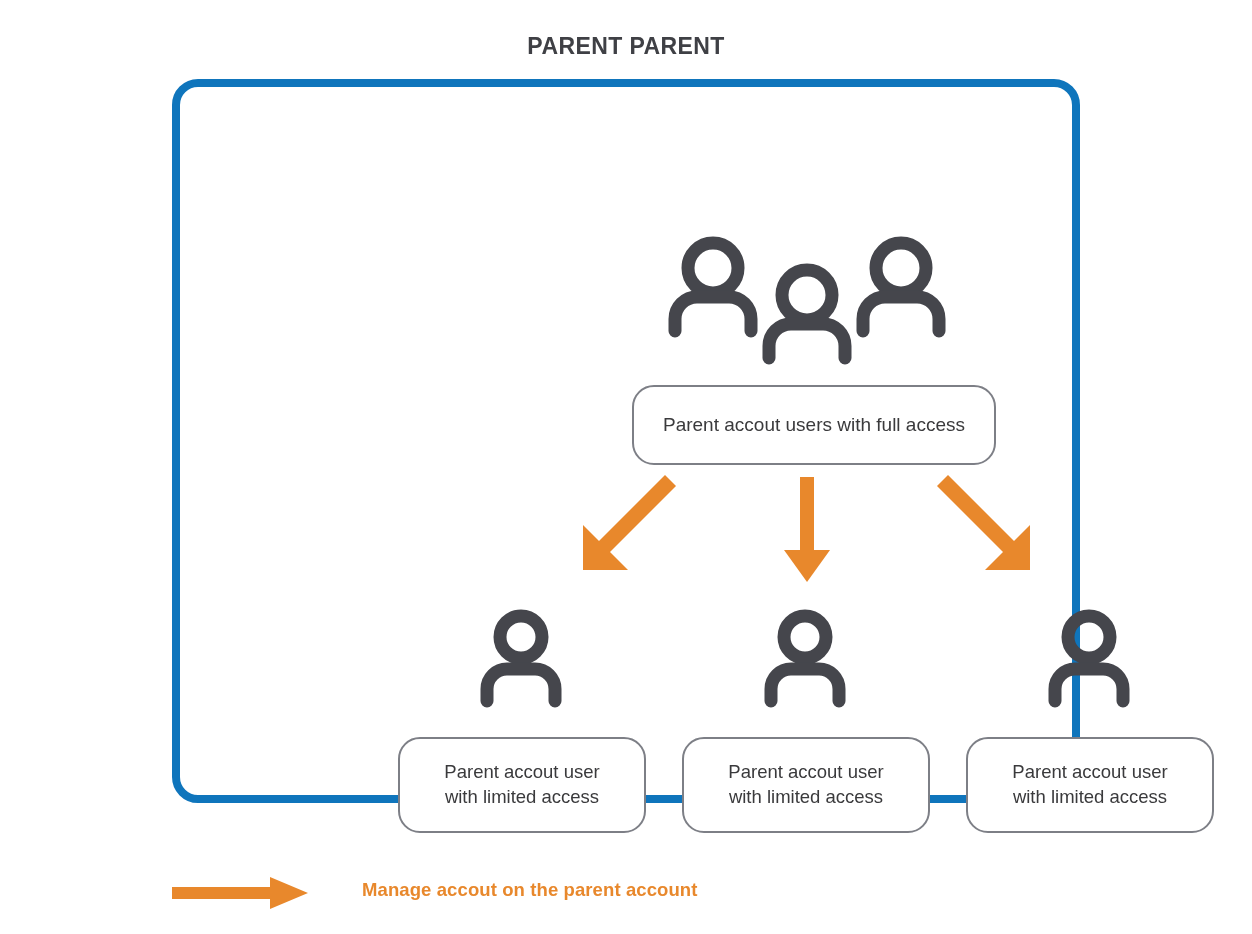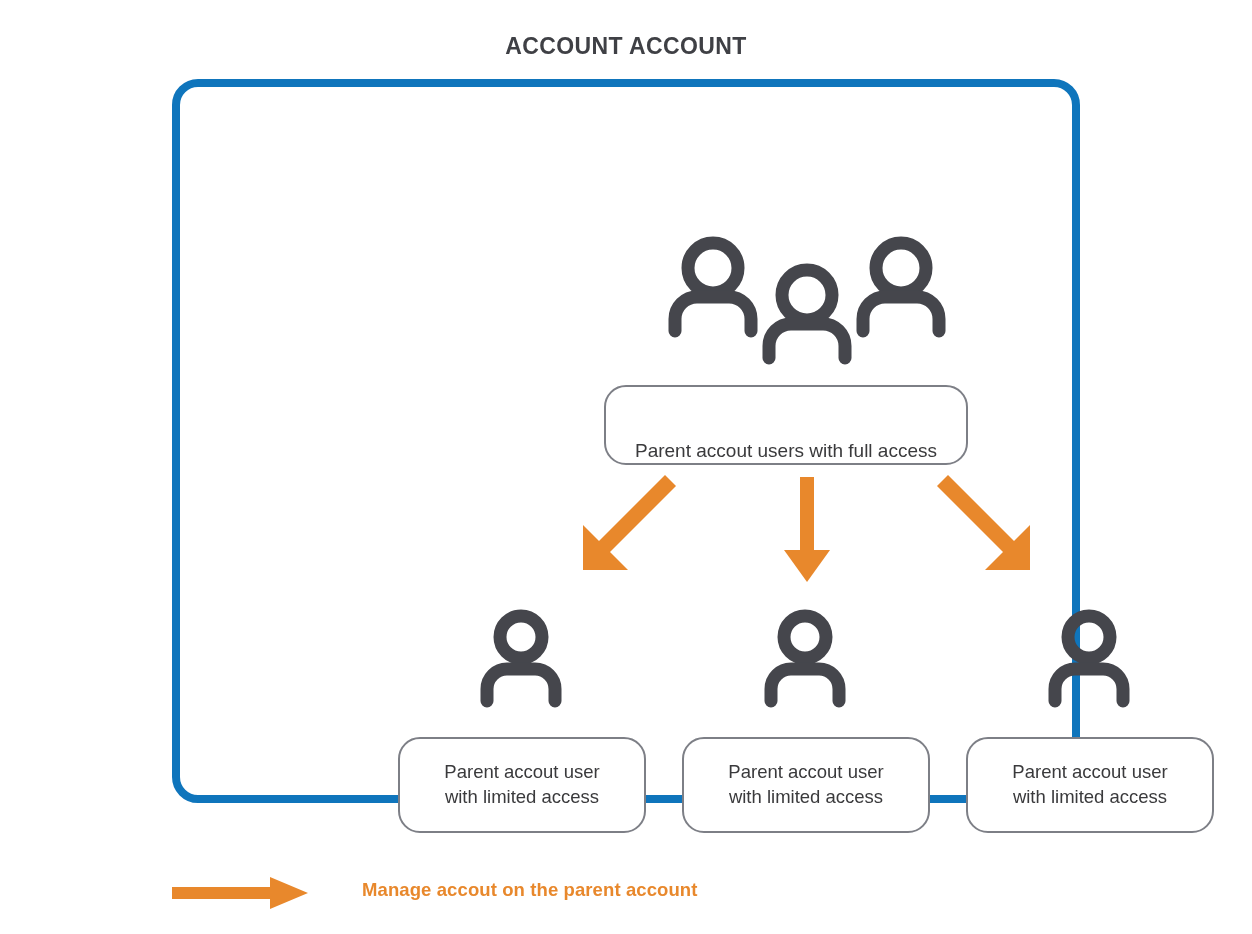--- a/index.html
+++ b/index.html
@@ -50,26 +50,25 @@
     background: #ffffff;
     display: flex;
     align-items: center;
     justify-content: center;
     text-align: center;
     color: #3a3a3c;
     line-height: 1.33;
   }
 
   .box-parent-full {
-    left: 424px;
+    left: 452px;
     top: 298px;
     width: 364px;
     height: 80px;
     font-size: 19px;
-    align-items: flex-end;
   }
 
   .box-child {
     top: 650px;
     width: 248px;
     height: 96px;
     font-size: 18.5px;
     padding: 0 10px;
   }
   .box-child-1 { left: 218px; }
@@ -123,21 +122,21 @@
     top: 11px;
     font-size: 18.5px;
     font-weight: bold;
     color: #e8882c;
     letter-spacing: 0.1px;
   }
 </style>
 </head>
 <body>
 
-<div class="page-title">ACCOUNT ACCOUNT</div>
+<div class="page-title">PARENT PARENT</div>
 
 <div class="account-container">
 
   <div class="person-group-top">
     <svg viewBox="0 0 284 130" width="284" height="130" aria-hidden="true">
       <g fill="none" stroke="#45464c" stroke-width="13" stroke-linecap="round">
 
         <circle cx="48" cy="33" r="25"></circle>
         <path d="M10 96 v-12 a22 22 0 0 1 22 -22 h32 a22 22 0 0 1 22 22 v12"></path>
 

